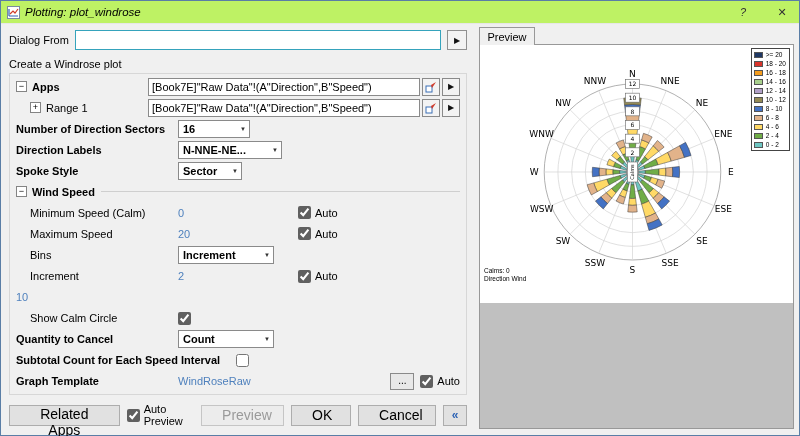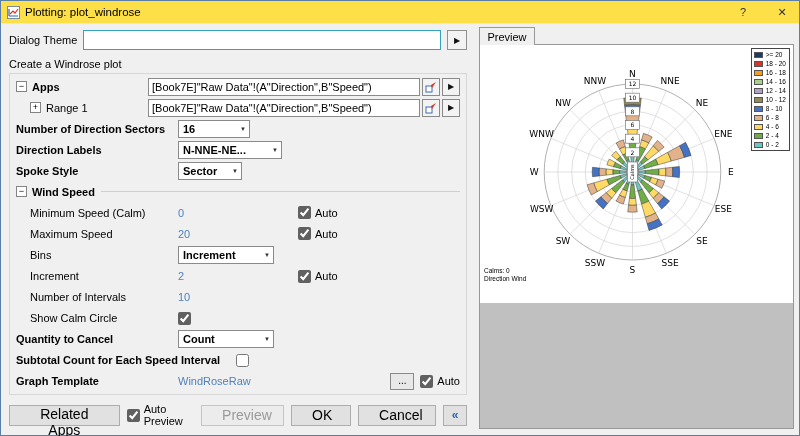--- a/index.html
+++ b/index.html
@@ -1,19 +1,19 @@
 <!DOCTYPE html>
 <html><head>
 <meta charset="utf-8">
 <style>
   html,body{margin:0;padding:0;background:#d8d8d8;}
   .window{width:800px;height:436px;border:1px solid #5a7ea6;background:#f0f0f0;
     font-family:"Liberation Sans","DejaVu Sans",sans-serif;font-size:11px;color:#000;
     display:flex;flex-direction:column;box-sizing:border-box;}
-  .titlebar{flex:0 0 22px;height:22px;background:#fde047;display:flex;align-items:center;padding-left:6px;gap:5px;border-bottom:1px solid #e7e7e7;}
+  .titlebar{flex:0 0 22px;height:22px;background:#bef264;display:flex;align-items:center;padding-left:6px;gap:5px;border-bottom:1px solid #e7e7e7;font-style:italic;}
   .titlebar .title{font-size:11.5px;}
   .tb-btn{width:34px;height:22px;display:flex;align-items:center;justify-content:center;font-size:11px;color:#333;}
   .tb-help{margin-left:auto;}
   .body{flex:1;display:flex;min-height:0;}
   .left{width:474px;flex:0 0 474px;display:flex;flex-direction:column;padding:5px 8px 5px 8px;box-sizing:border-box;}
   .theme-row{flex:0 0 22px;display:flex;align-items:center;gap:6px;margin-bottom:4px;}
   .theme-input{flex:1;height:18px;border:1px solid #35a3bc;font-size:11px;padding:0 3px;outline:none;min-width:0;}
   .play-btn{width:20px;height:20px;border:1px solid #909090;background:#f3f3f3;display:flex;align-items:center;justify-content:center;font-size:8px;padding:0;color:#111;}
   .subtitle{flex:0 0 18px;line-height:18px;}
   .groupbox{flex:1;border:1px solid #d7d7d7;padding:3px 6px;display:flex;flex-direction:column;justify-content:space-between;min-height:0;}
@@ -67,21 +67,21 @@
     </span>
     <span class="title">Plotting: plot_windrose</span>
     <span class="tb-btn tb-help">?</span>
     <span class="tb-btn">✕</span>
   </div>
 
   <div class="body">
     <div class="left">
 
       <div class="theme-row">
-        <span>Dialog Theme</span>
+        <span>Dialog From</span>
         <input class="theme-input" type="text" value="" style="">
         <button class="play-btn">▶</button>
       </div>
 
       <div class="subtitle">Create a Windrose plot</div>
 
       <div class="groupbox">
 
         <div class="row">
           <div class="lab lab-sm">
@@ -204,23 +204,20 @@
           <div class="ctrl">
             <span class="num">2</span>
             <label class="auto">
               <input type="checkbox" checked="true" style="">
               <span>Auto</span>
             </label>
           </div>
         </div>
 
         <div class="row">
-          <div class="lab indent">
-              <span>Number of Intervals</span>
-            </div>
           <div class="ctrl">
             <span class="num">10</span>
           </div>
         </div>
 
         <div class="row">
           <div class="lab indent">
               <span>Show Calm Circle</span>
             </div>
           <div class="ctrl">

